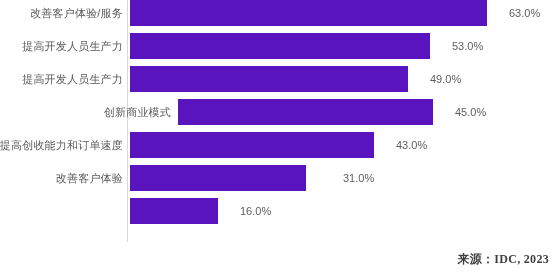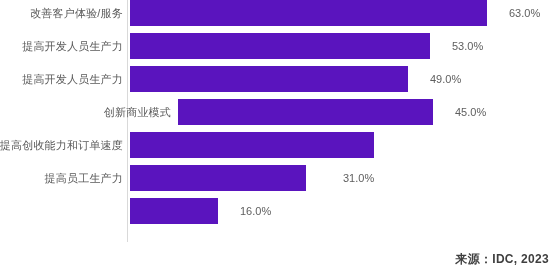--- a/index.html
+++ b/index.html
@@ -84,20 +84,21 @@
   
   #source-note {
     position: absolute;
     right: 8px;
     bottom: 6px;
     font-size: 12px;
     color: #3f3f3f;
     font-weight: bold;
     white-space: nowrap;
     letter-spacing: 0.3px;
+    font-family: Liberation Serif, serif;
   }
 </style>
 </head>
 <body>
 
 <div id="chart-root">
 
   <div id="plot">
     <div id="axis-line"></div>
 
@@ -121,24 +122,25 @@
 
     <div class="bar-row" style="top:99px;margin-left:48px;">
       <div class="cat-label">创新商业模式</div>
       <div class="bar" style="width:255px;"></div>
       <div class="bar-value" style="left:385px;">45.0%</div>
     </div>
 
     <div class="bar-row" style="top:132px;">
       <div class="cat-label">提高创收能力和订单速度</div>
       <div class="bar" style="width:244px;"></div>
+      <div class="bar-value" style="left:374px;">43.0%</div>
     </div>
 
     <div class="bar-row" style="top:165px;">
-      <div class="cat-label">提高员工生产力</div>
+      <div class="cat-label">改善客户体验</div>
       <div class="bar" style="width:176px;"></div>
       <div class="bar-value" style="left:306px;margin-left:15px;">31.0%</div>
     </div>
 
     <div class="bar-row" style="top:198px;">
       <div class="bar" style="width:88px;"></div>
       <div class="bar-value" style="left:218px;">16.0%</div>
     </div>
   </div>
 

